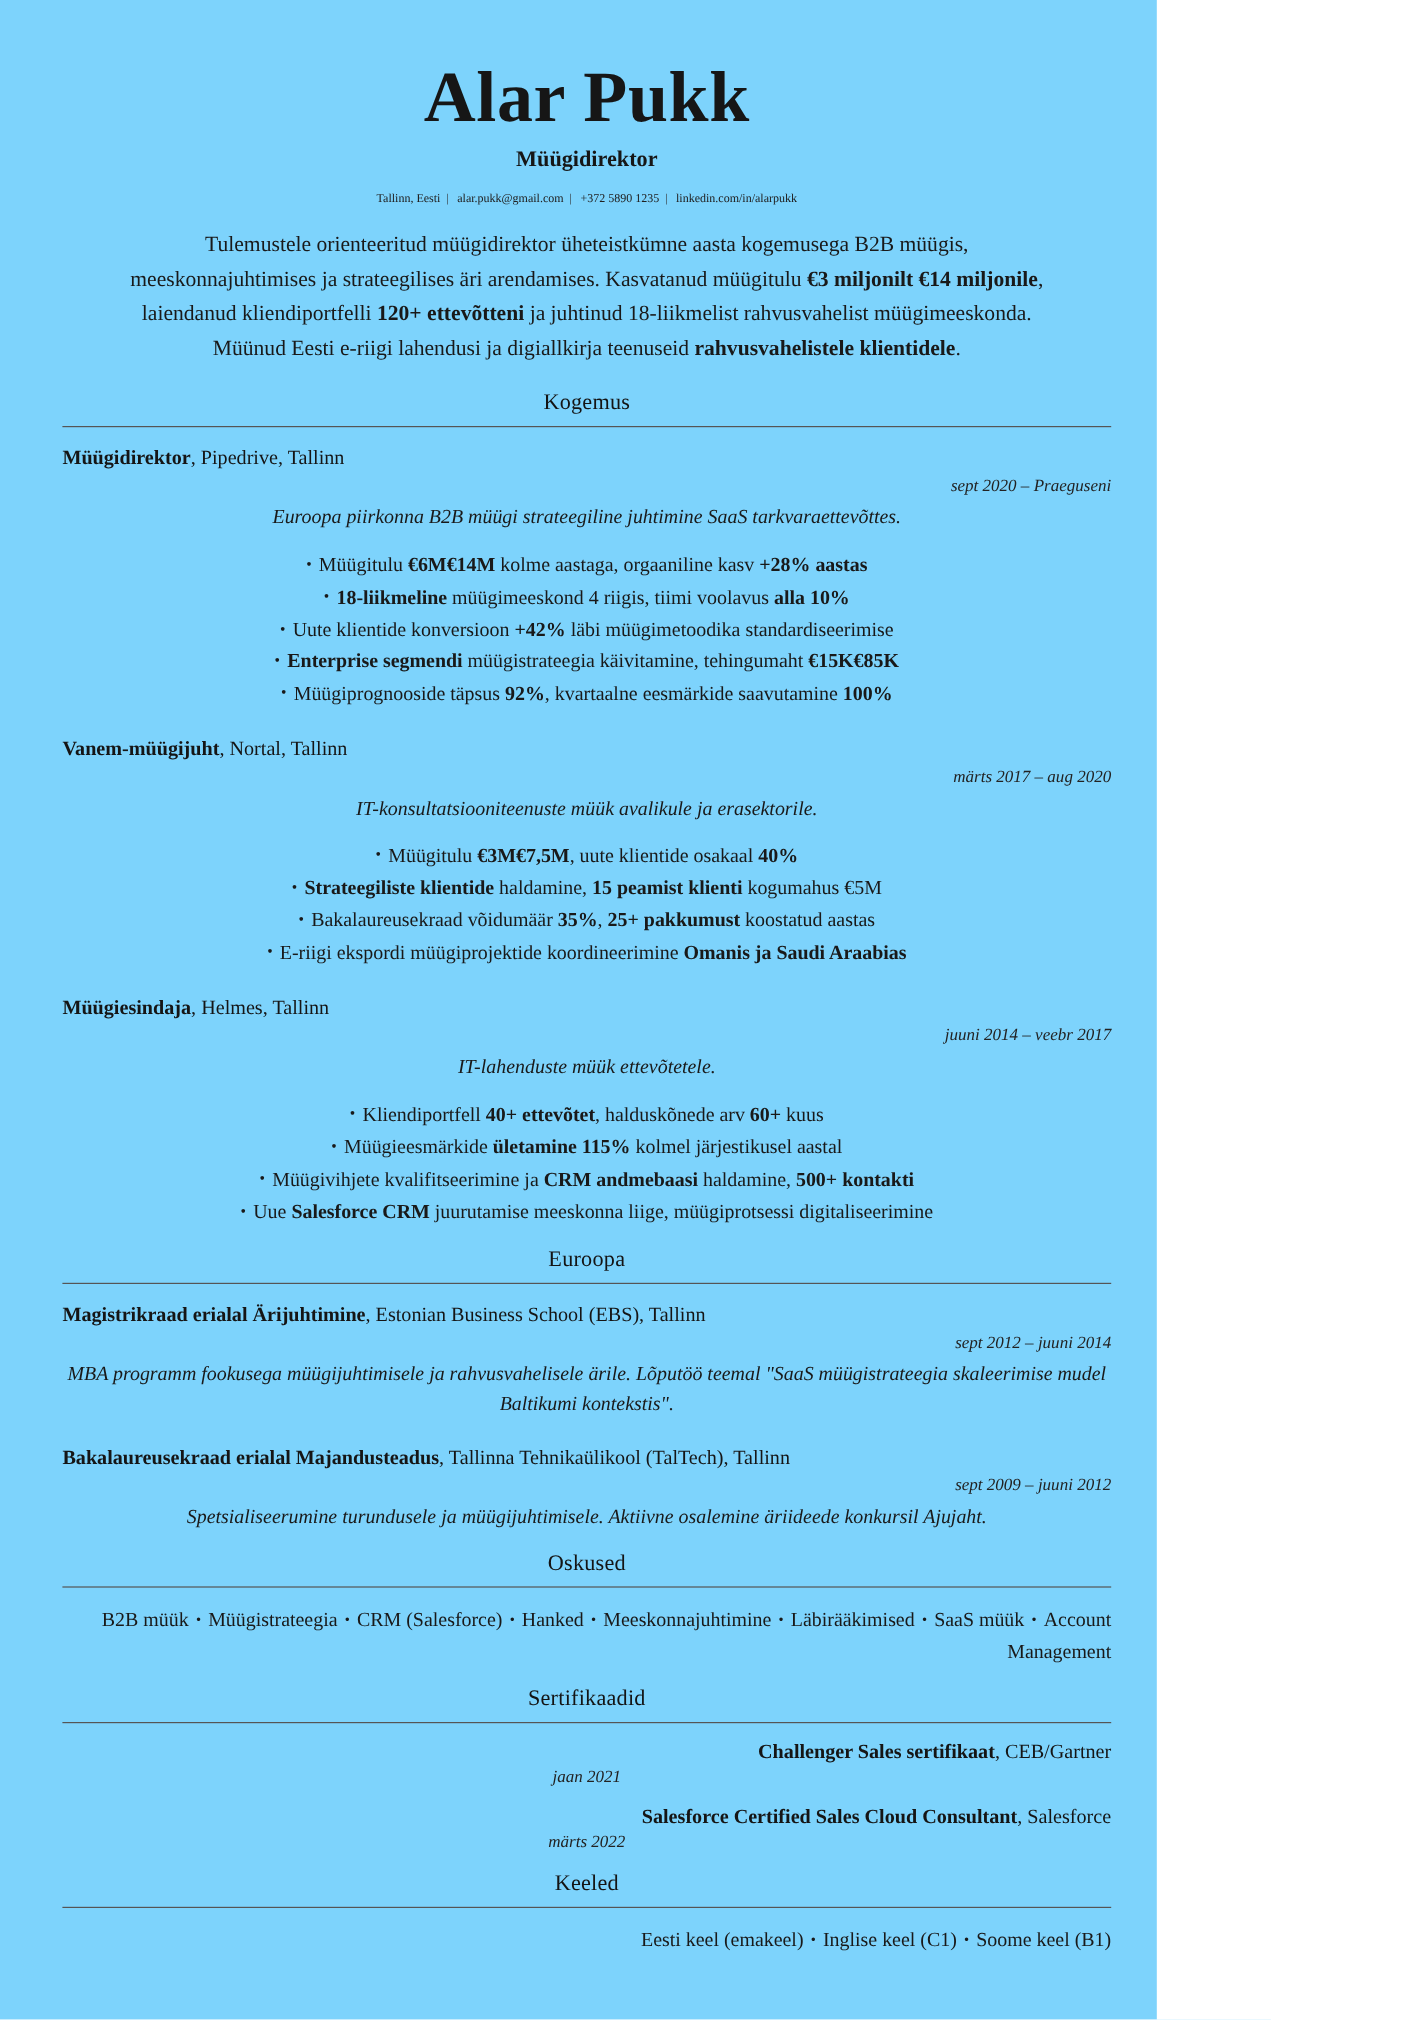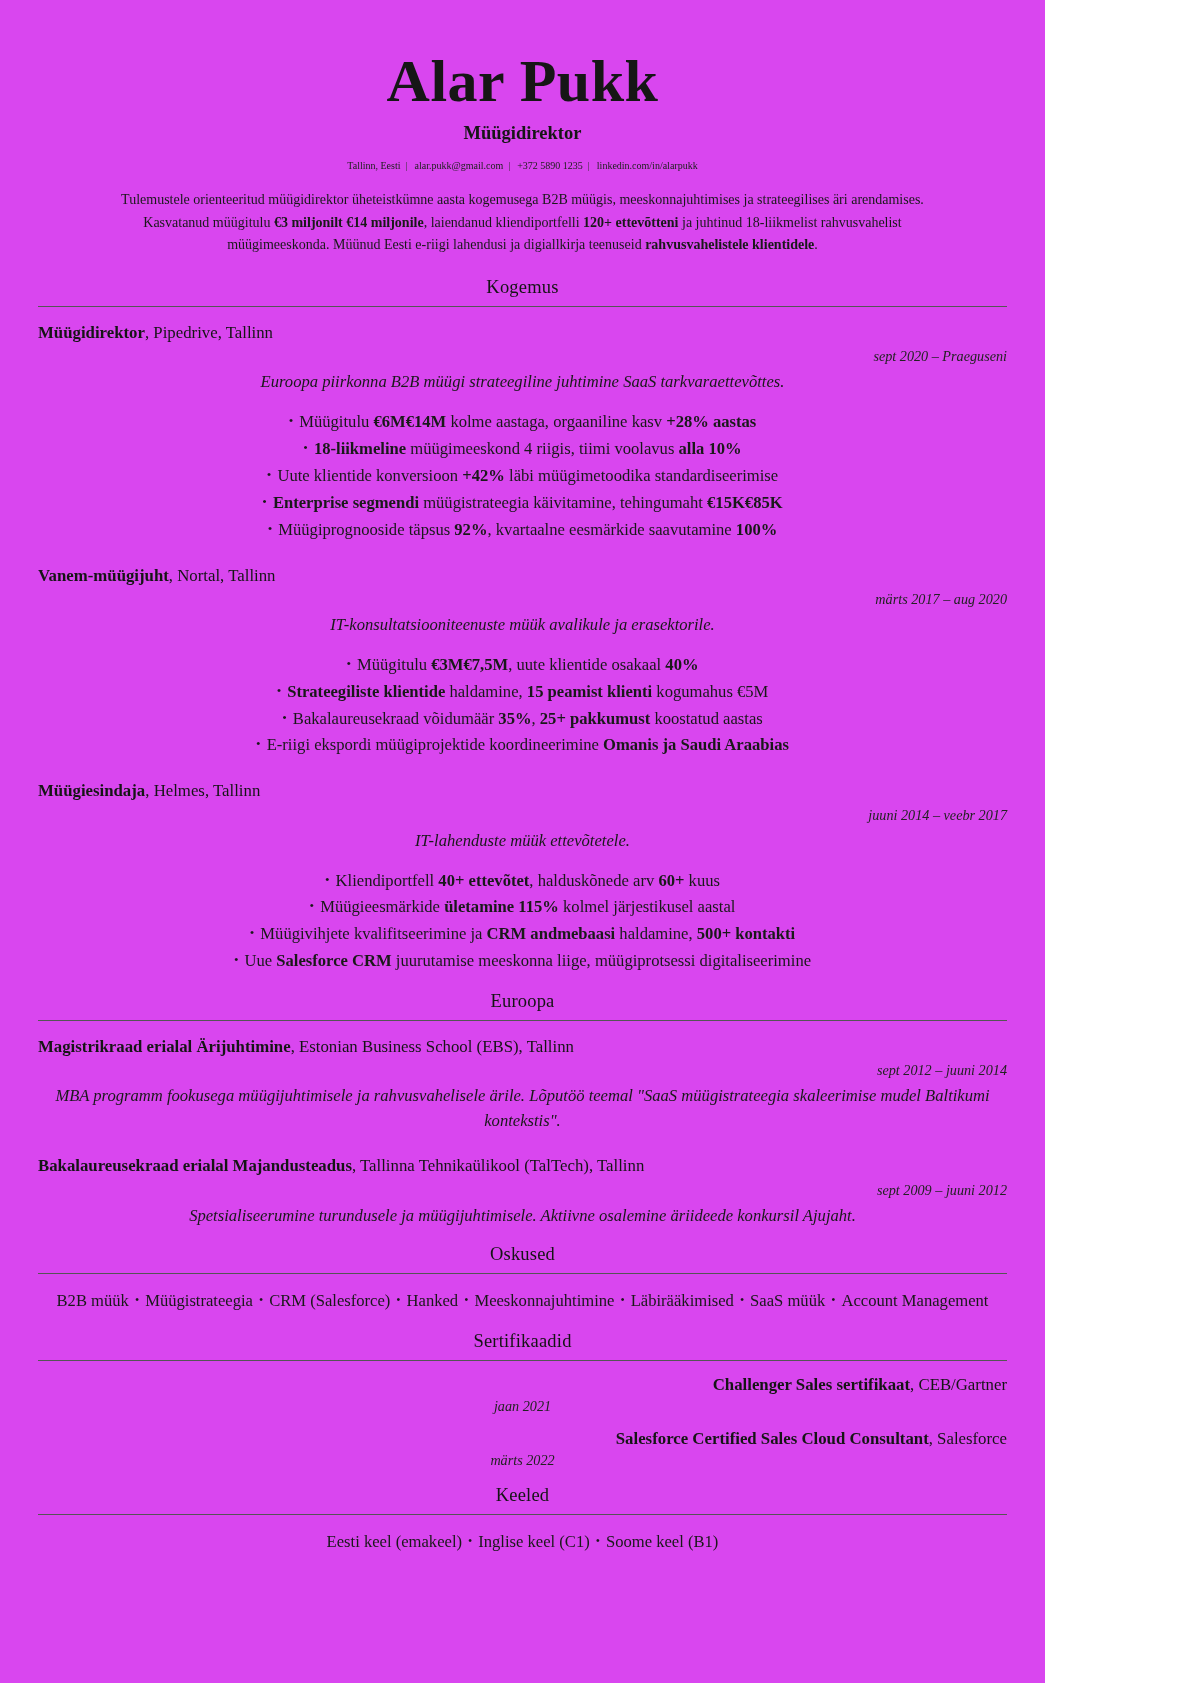--- a/index.html
+++ b/index.html
@@ -8,25 +8,25 @@
     background: #ffffff;
   }
   body {
     width: 1190px;
     min-height: 1683px;
     font-family: "Liberation Serif", "DejaVu Serif", serif;
     color: #1a1a1a;
     -webkit-font-smoothing: antialiased;
   }
   .page {
-    width: 1045px;
+    width: 964px;
     min-height: 1683px;
     box-sizing: border-box;
-    padding: 44px 38px 40px 38px;
-    background: #d946ef;
+    padding: 44px 38px 40px 52px;
+    background: #7dd3fc;
   }
 
   
   .name {
     text-align: center;
     font-size: 60px;
     font-weight: bold;
     letter-spacing: 0.5px;
     line-height: 1.05;
     margin: 6px 0 10px 0;
@@ -47,21 +47,21 @@
   }
   .contact .sep {
     display: inline-block;
     padding: 0 7px 0 5px;
     color: #333;
   }
 
   
   .summary {
     text-align: center;
-    font-size: 14px;
+    font-size: 18px;
     line-height: 1.62;
     margin: 2px 56px 20px 56px;
     color: #191919;
   }
 
   
   .section {
     margin-top: 16px;
   }
   .section-title {
@@ -119,21 +119,21 @@
   .bullets li .dot {
     display: inline-block;
     margin-right: 6px;
     font-size: 13px;
     vertical-align: 2px;
   }
   .bullets li b { font-weight: bold; }
 
   
   .inline-list {
-    text-align: center;
+    text-align: right;
     font-size: 16.6px;
     line-height: 1.6;
     color: #191919;
     margin: 2px 0 6px 0;
   }
   .inline-list .bsep {
     display: inline-block;
     padding: 0 6px;
     font-size: 12px;
     vertical-align: 2px;

